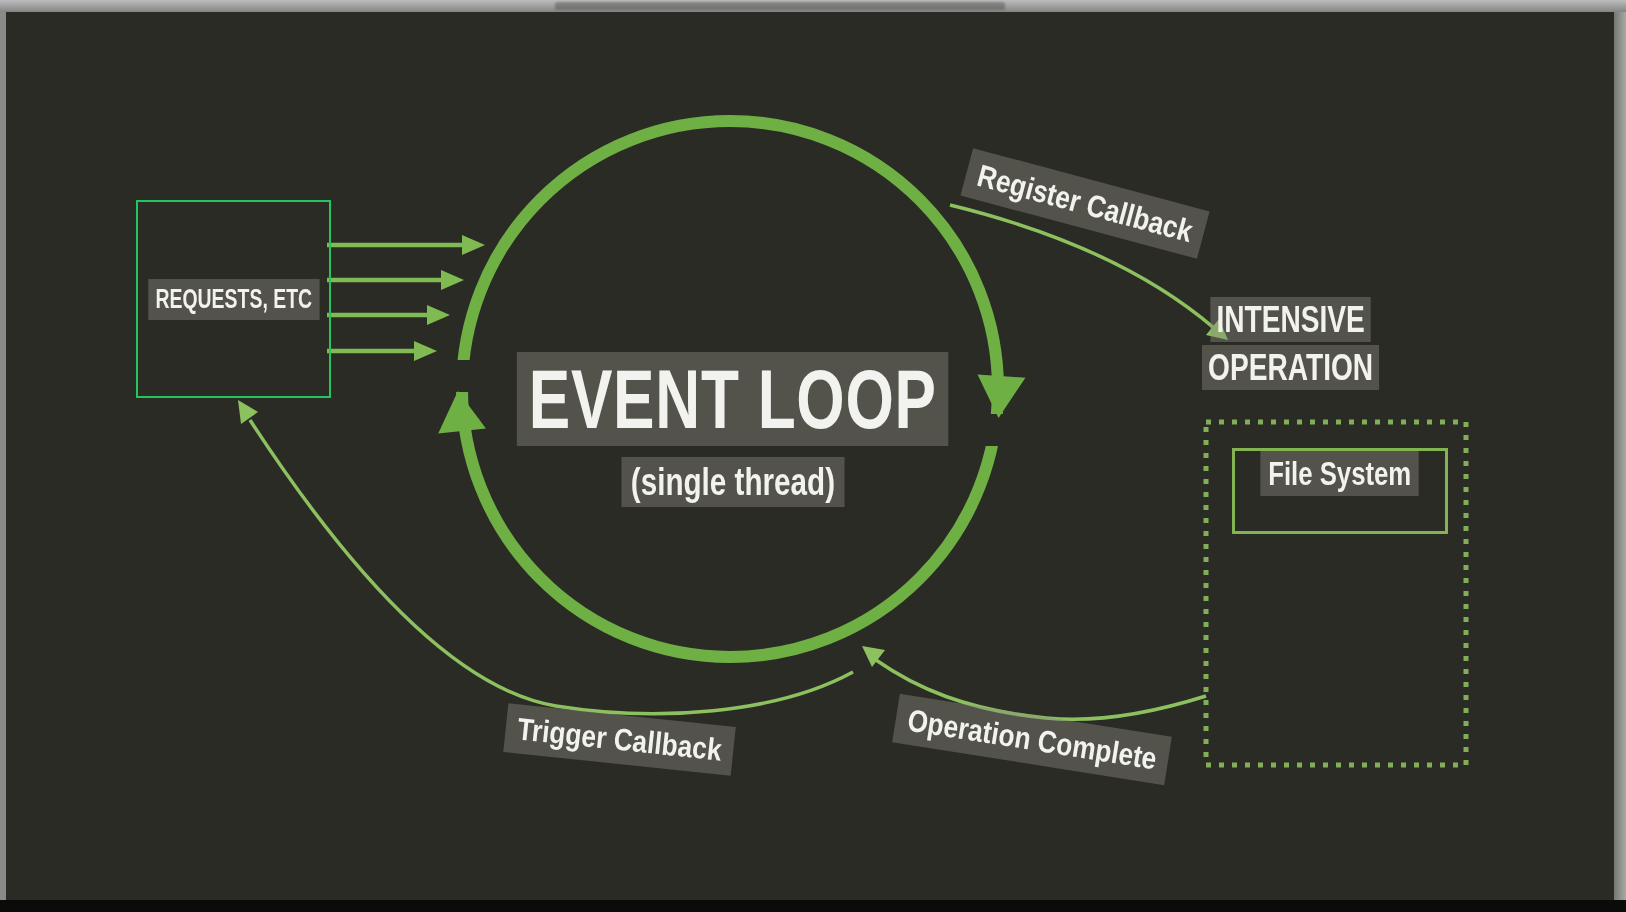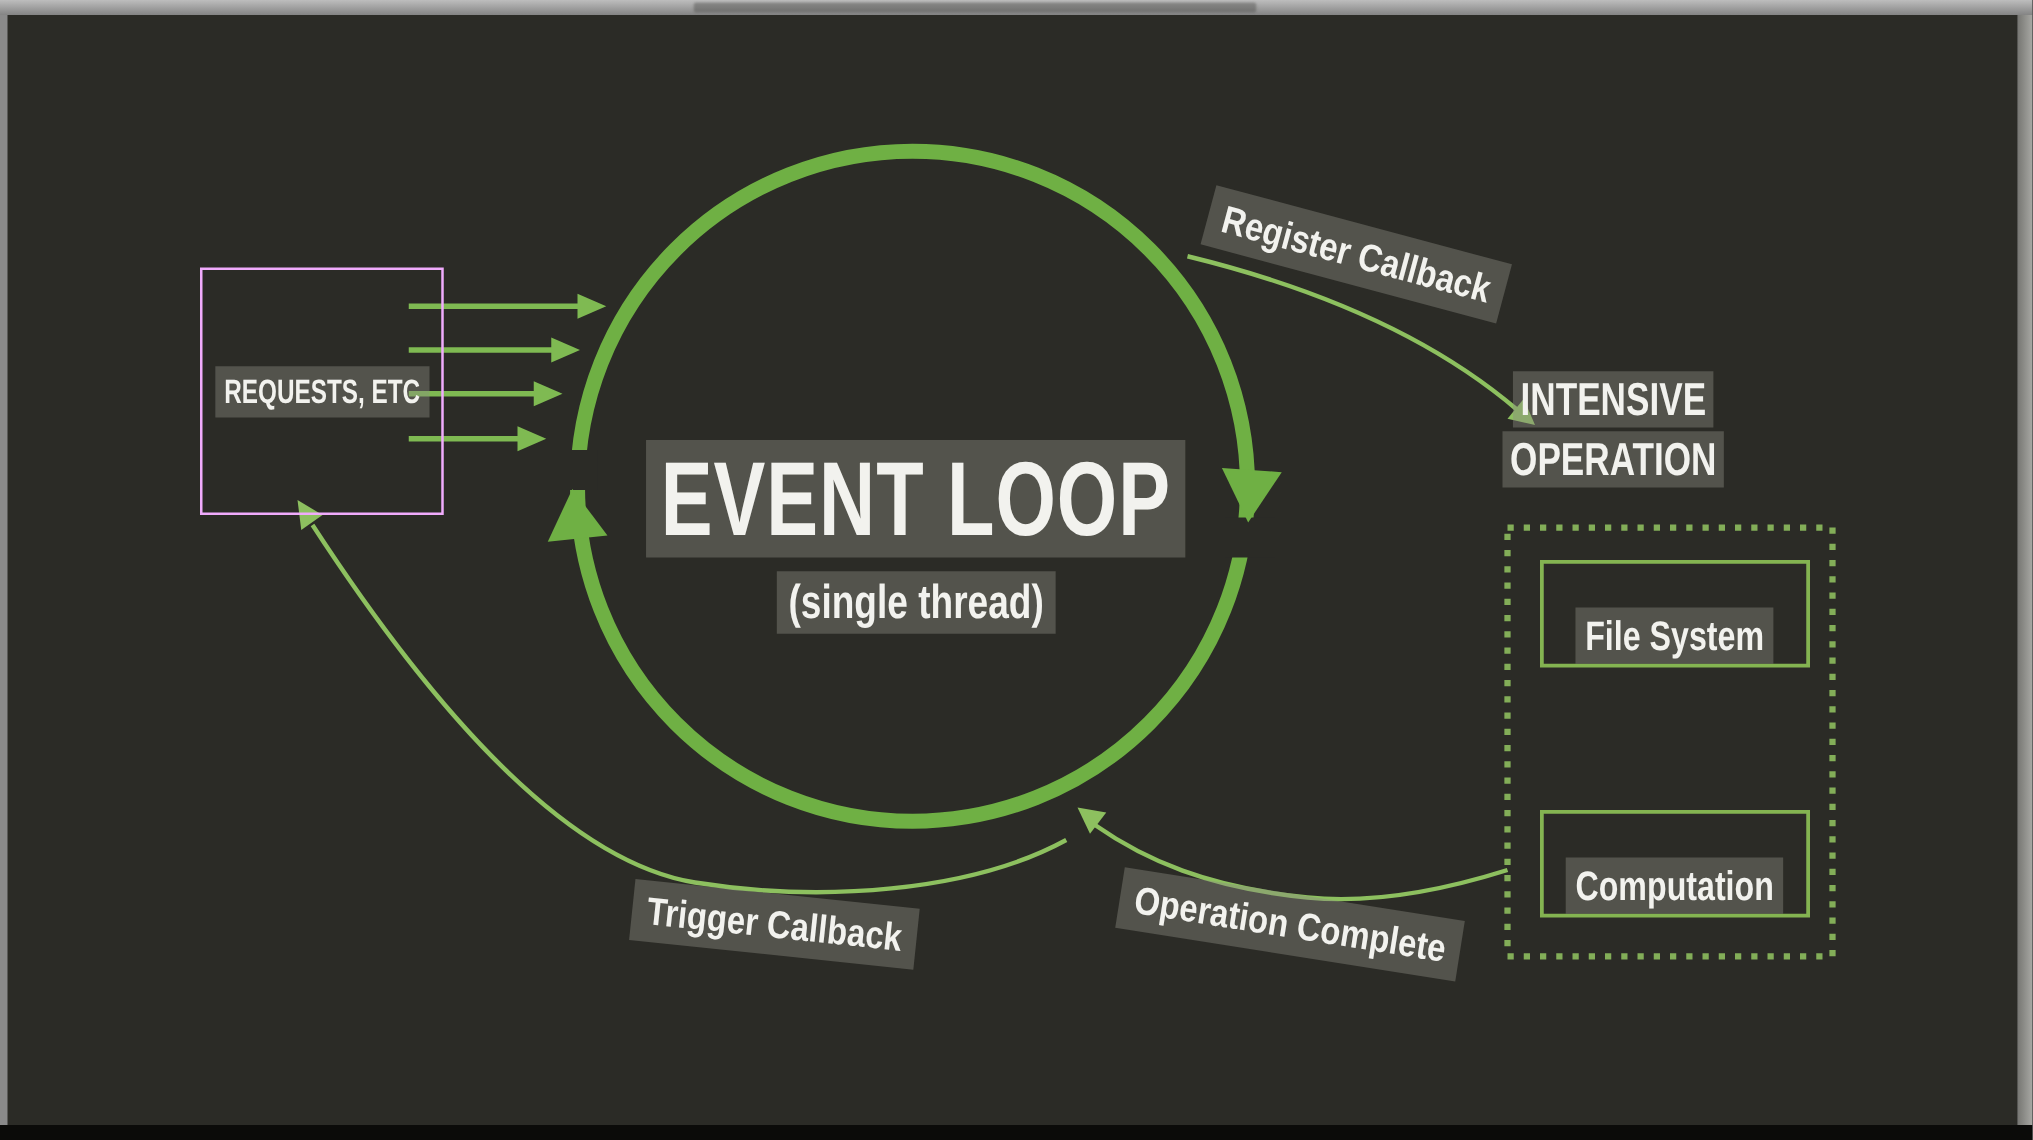--- a/index.html
+++ b/index.html
@@ -25,26 +25,26 @@
   .el-sub{font-size:38px;padding:6px 12px;transform:scaleX(0.78);}
   .flow{font-size:31px;padding:9px 14px;transform-origin:center;}
   .flow-register{transform:rotate(15deg) scaleX(0.85);}
   .flow-trigger{transform:rotate(6deg) scaleX(0.85);}
   .flow-opcomplete{transform:rotate(9deg) scaleX(0.85);}
 
   .intensive{position:absolute;left:1285px;top:331px;width:0;height:0;display:flex;
              flex-direction:column;align-items:center;justify-content:center;gap:3px;}
   .intensive .pill{font-size:37px;padding:4px 8px;transform:scaleX(0.76);}
 
-  .requests-box{position:absolute;left:130px;top:202px;width:191px;height:194px;
-                border:2px solid #f0abfc;display:flex;align-items:center;justify-content:center;margin-left:24px;}
+  .requests-box{position:absolute;left:130px;top:188px;width:191px;height:194px;
+                border:2px solid #22c55e;display:flex;align-items:center;justify-content:center;}
   .requests-box .pill{font-size:27px;padding:7px 10px;transform:scaleX(0.72);}
 
   .op-box{position:absolute;left:1226px;width:210px;height:80px;border:3px solid #84b451;
-          display:flex;align-items:flex-end;justify-content:center;}
+          display:flex;align-items:flex-start;justify-content:center;}
   .op-box .pill{font-size:33px;padding:6px 10px;transform:scaleX(0.78);}
   .op-box-1{top:436px;} .op-box-2{top:540px;} .op-box-3{top:636px;}
 </style>
 </head>
 <body>
 
 <div class="frame">
   <div class="bar-top">
     <div class="bar-top-artifact"></div>
   </div>
@@ -115,18 +115,15 @@
     </div>
 
     <div class="intensive">
       <span class="pill">INTENSIVE</span>
       <span class="pill">OPERATION</span>
     </div>
 
     <div class="op-box op-box-1">
       <span class="pill">File System</span>
     </div>
-    <div class="op-box op-box-3">
-      <span class="pill">Computation</span>
-    </div>
 
   </div>
 </div>
 
 </body></html>

